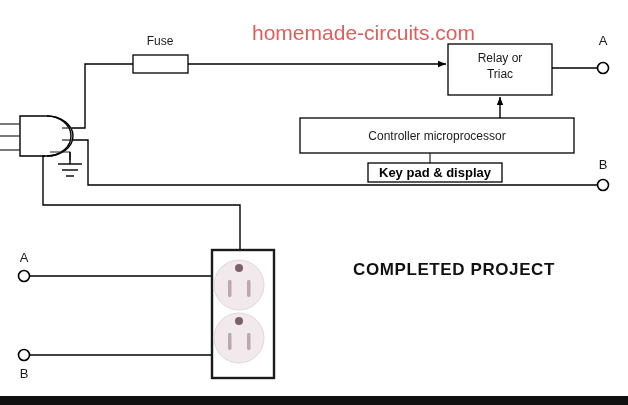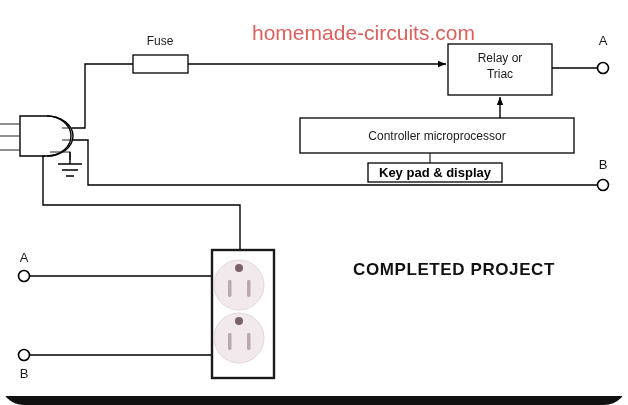--- a/index.html
+++ b/index.html
@@ -10,21 +10,20 @@
   }
   body {
     font-family: "Liberation Sans", sans-serif;
   }
   #diagram-root {
     position: relative;
     width: 628px;
     height: 405px;
     background: #ffffff;
     overflow: hidden;
-    border-radius: 24px;
   }
   svg.circuit {
     display: block;
     width: 628px;
     height: 405px;
   }
   .wire {
     fill: none;
     stroke: #000000;
     stroke-width: 1.4;

